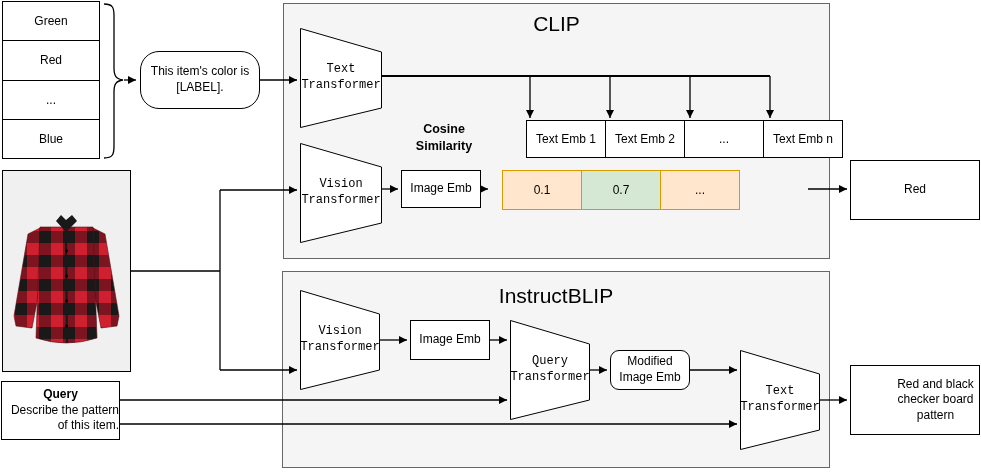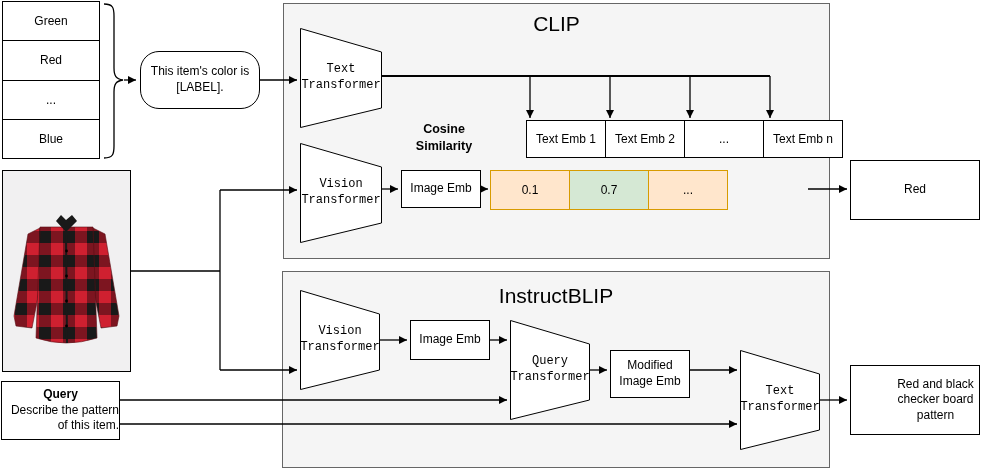--- a/index.html
+++ b/index.html
@@ -18,21 +18,21 @@
   .label-list{position:absolute;left:2px;top:1px;width:98px;height:158px;border:1px solid #000;box-sizing:border-box;background:#fff;z-index:2;display:flex;flex-direction:column;}
   .label-row{flex:1;display:flex;align-items:center;justify-content:center;font-size:12px;border-bottom:1px solid #000;}
   .label-row:last-child{border-bottom:none;}
   .trap{position:absolute;z-index:2;}
   .trap svg{position:absolute;left:0;top:0;}
   .trap .lbl{position:absolute;left:0;top:0;right:0;bottom:0;display:flex;align-items:center;justify-content:center;text-align:center;font-size:12px;line-height:1.3;font-family:Liberation Mono, monospace;}
   .row{position:absolute;display:flex;z-index:2;}
   .emb-cell{width:80px;height:38px;background:#fff;border:1px solid #000;box-sizing:border-box;display:flex;align-items:center;justify-content:center;font-size:12px;margin-left:-1px;}
   .emb-cell:first-child{margin-left:0;}
   .sim-cell{width:80px;height:40px;background:#ffe6cc;border:1px solid #d79b00;box-sizing:border-box;display:flex;align-items:center;justify-content:center;font-size:12px;margin-left:-1px;}
-  .sim-cell:first-child{margin-left:0;}
+  .sim-cell:first-child{margin-left:12px;}
   .sim-cell.match{background:#d5e8d4;}
   .cosine{position:absolute;left:398px;top:121px;width:92px;text-align:center;font-weight:bold;font-size:12.5px;line-height:1.35;z-index:2;}
   .conn{position:absolute;left:0;top:0;z-index:1;pointer-events:none;}
   .shirt{position:absolute;left:2px;top:170px;width:129px;height:202px;border:1px solid #000;box-sizing:border-box;z-index:2;background:#f1f0f1;}
   .query-box{position:absolute;left:1px;top:381px;width:119px;height:59px;border:1px solid #000;background:#fff;box-sizing:border-box;z-index:2;display:flex;flex-direction:column;align-items:center;justify-content:center;text-align:right;font-size:12px;line-height:1.3;}
   .query-box .q-title{font-weight:bold;}
 </style>
 </head>
 <body>
 
@@ -156,21 +156,21 @@
 
   <div class="box" style="left:410px;top:320px;width:80px;height:40px;">Image Emb</div>
 
   <div class="trap" style="left:510px;top:320px;width:80px;height:100px;">
     <svg width="80" height="100" viewBox="0 0 80 100">
         <polygon points="0.5,0.5 79.5,24 79.5,80 0.5,99.5" fill="#fff" stroke="#000"></polygon>
       </svg>
     <div class="lbl">Query Transformer</div>
   </div>
 
-  <div class="box" style="left:610px;top:350px;width:80px;height:48px;">Modified Image Emb</div>
+  <div class="box" style="left:610px;top:350px;width:80px;height:40px;border-radius:9px;">Modified Image Emb</div>
 
   <div class="trap" style="left:740px;top:350px;width:80px;height:100px;">
     <svg width="80" height="100" viewBox="0 0 80 100">
         <polygon points="0.5,0.5 79.5,24 79.5,80 0.5,99.5" fill="#fff" stroke="#000"></polygon>
       </svg>
     <div class="lbl">Text Transformer</div>
   </div>
 
   <div class="box" style="left:850px;top:365px;width:130px;height:70px;padding-left:43px;">Red and black checker board pattern</div>
 

